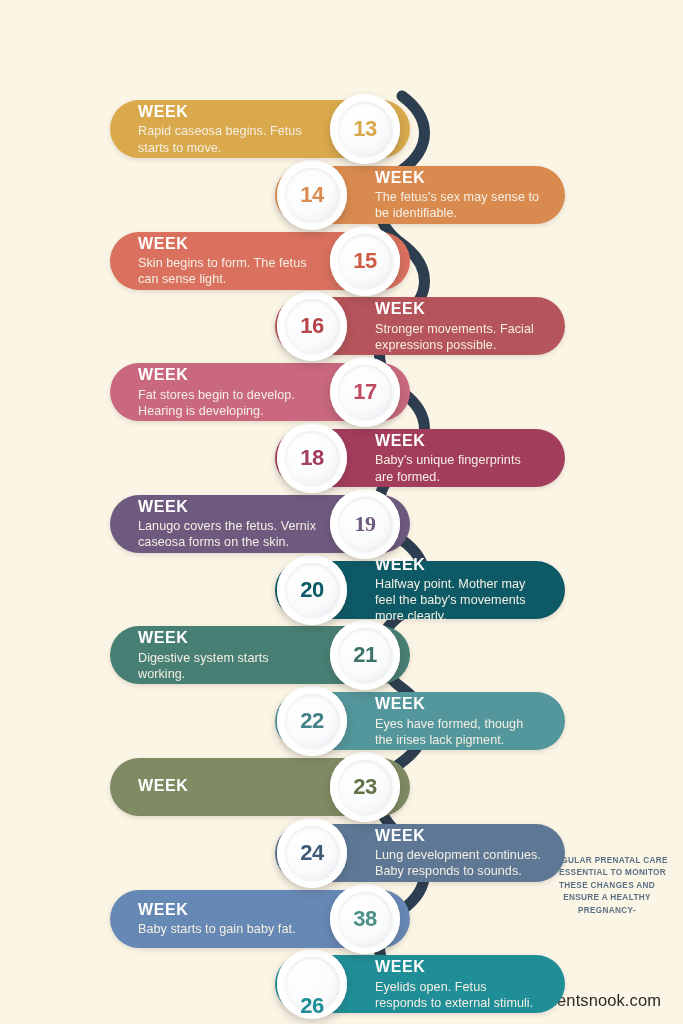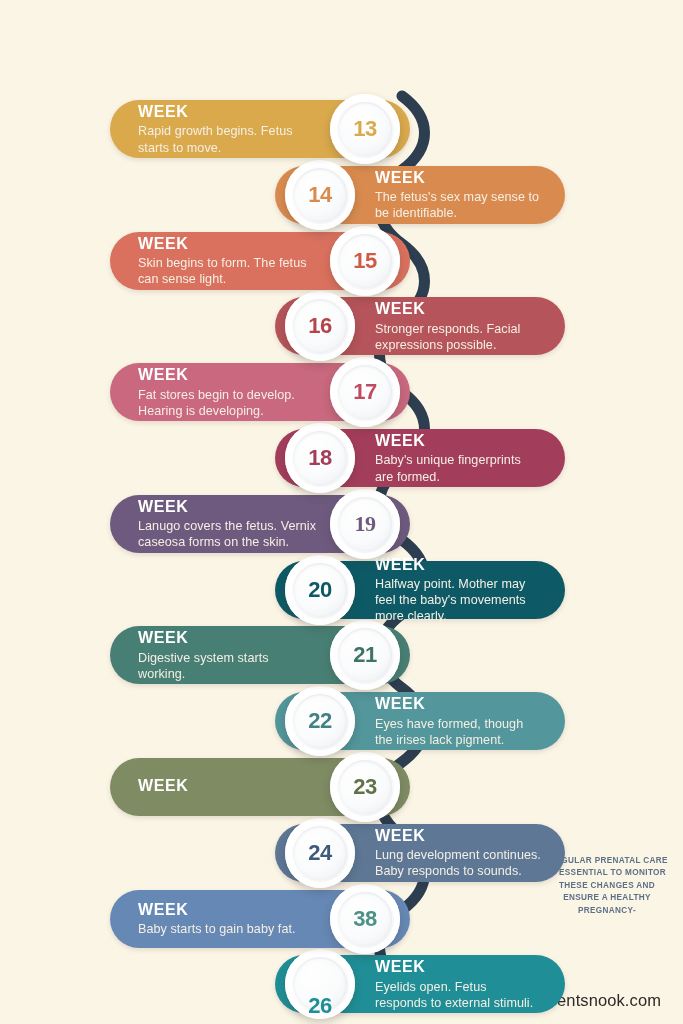--- a/index.html
+++ b/index.html
@@ -114,21 +114,21 @@
     box-shadow: inset 0 1px 3px rgba(120,130,140,0.18);
   }
   .badge-num {
     position: relative;
     z-index: 2;
     font-size: 22px;
     font-weight: 800;
     letter-spacing: -0.4px;
   }
   .row.left  .badge { right: 10px; }
-  .row.right .badge { left: 10px; }
+  .row.right .badge { left: 2px; }
 
   
   #note {
     position: absolute;
     right: 12px;
     top: 855px;
     width: 128px;
     text-align: center;
     font-size: 8.2px;
     font-weight: 700;
@@ -166,21 +166,21 @@
              C 372 784, 372 814, 402 836
              C 432 858, 432 888, 402 910
              C 372 932, 372 962, 402 984" fill="none" stroke="#2C3E50" stroke-width="11" stroke-linecap="round"></path>
   </svg>
 
   <div id="rows">
       <div class="row left" style="top: 100px; left: 110px; width: 300px; z-index: 50;">
         <div class="pill" style="background: rgb(217, 169, 76); width: 100%;"></div>
         <div class="txtwrap">
           <div class="wk-label">WEEK</div>
-          <div class="wk-desc">Rapid growth begins. Fetus starts to move.</div>
+          <div class="wk-desc">Rapid caseosa begins. Fetus starts to move.</div>
         </div>
         <div class="badge">
           <span class="badge-num" style="color: rgb(217, 169, 76);">13</span>
         </div>
       </div>
       <div class="row right" style="top: 165.8px; left: 275px; width: 290px; z-index: 49;">
         <div class="pill" style="background: rgb(217, 139, 79); width: 100%;"></div>
         <div class="txtwrap">
           <div class="wk-label">WEEK</div>
           <div class="wk-desc">The fetus's sex may sense to be identifiable.</div>
@@ -196,21 +196,21 @@
           <div class="wk-desc">Skin begins to form. The fetus can sense light.</div>
         </div>
         <div class="badge">
           <span class="badge-num" style="color: rgb(207, 91, 69);">15</span>
         </div>
       </div>
       <div class="row right" style="top: 297.4px; left: 275px; width: 290px; z-index: 47;">
         <div class="pill" style="background: rgb(181, 84, 90); width: 100%;"></div>
         <div class="txtwrap">
           <div class="wk-label">WEEK</div>
-          <div class="wk-desc">Stronger responds. Facial expressions possible.</div>
+          <div class="wk-desc">Stronger movements. Facial expressions possible.</div>
         </div>
         <div class="badge">
           <span class="badge-num" style="color: rgb(181, 69, 75);">16</span>
         </div>
       </div>
       <div class="row left" style="top: 363.2px; left: 110px; width: 300px; z-index: 46;">
         <div class="pill" style="background: rgb(201, 104, 126); width: 100%;"></div>
         <div class="txtwrap">
           <div class="wk-label">WEEK</div>
           <div class="wk-desc">Fat stores begin to develop. Hearing is developing.</div>

